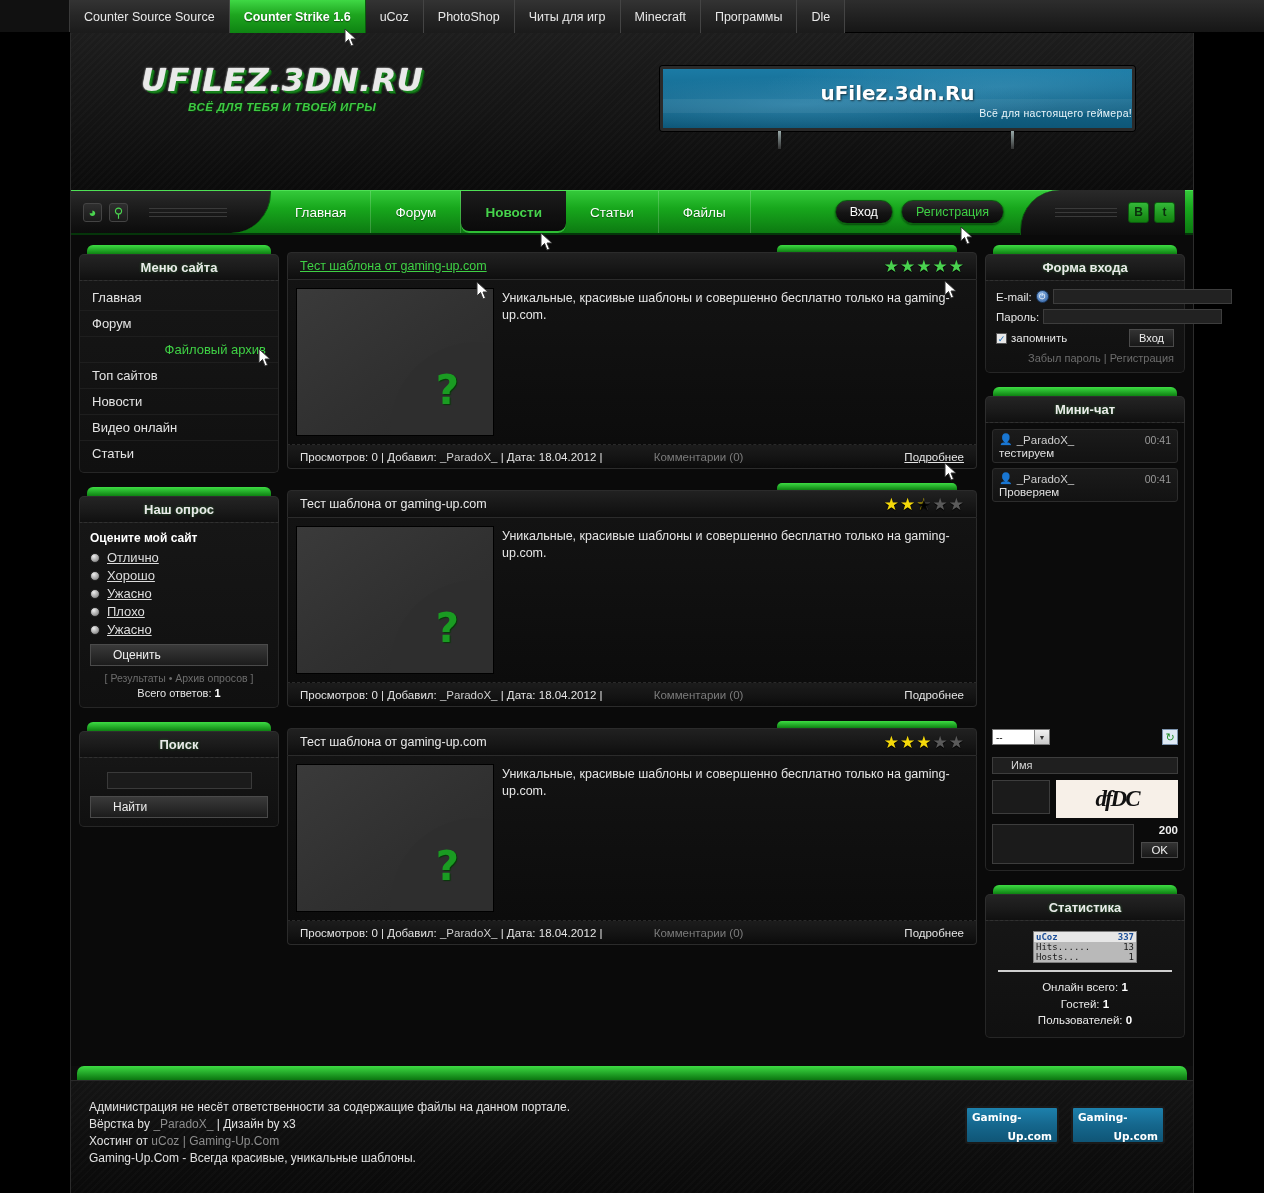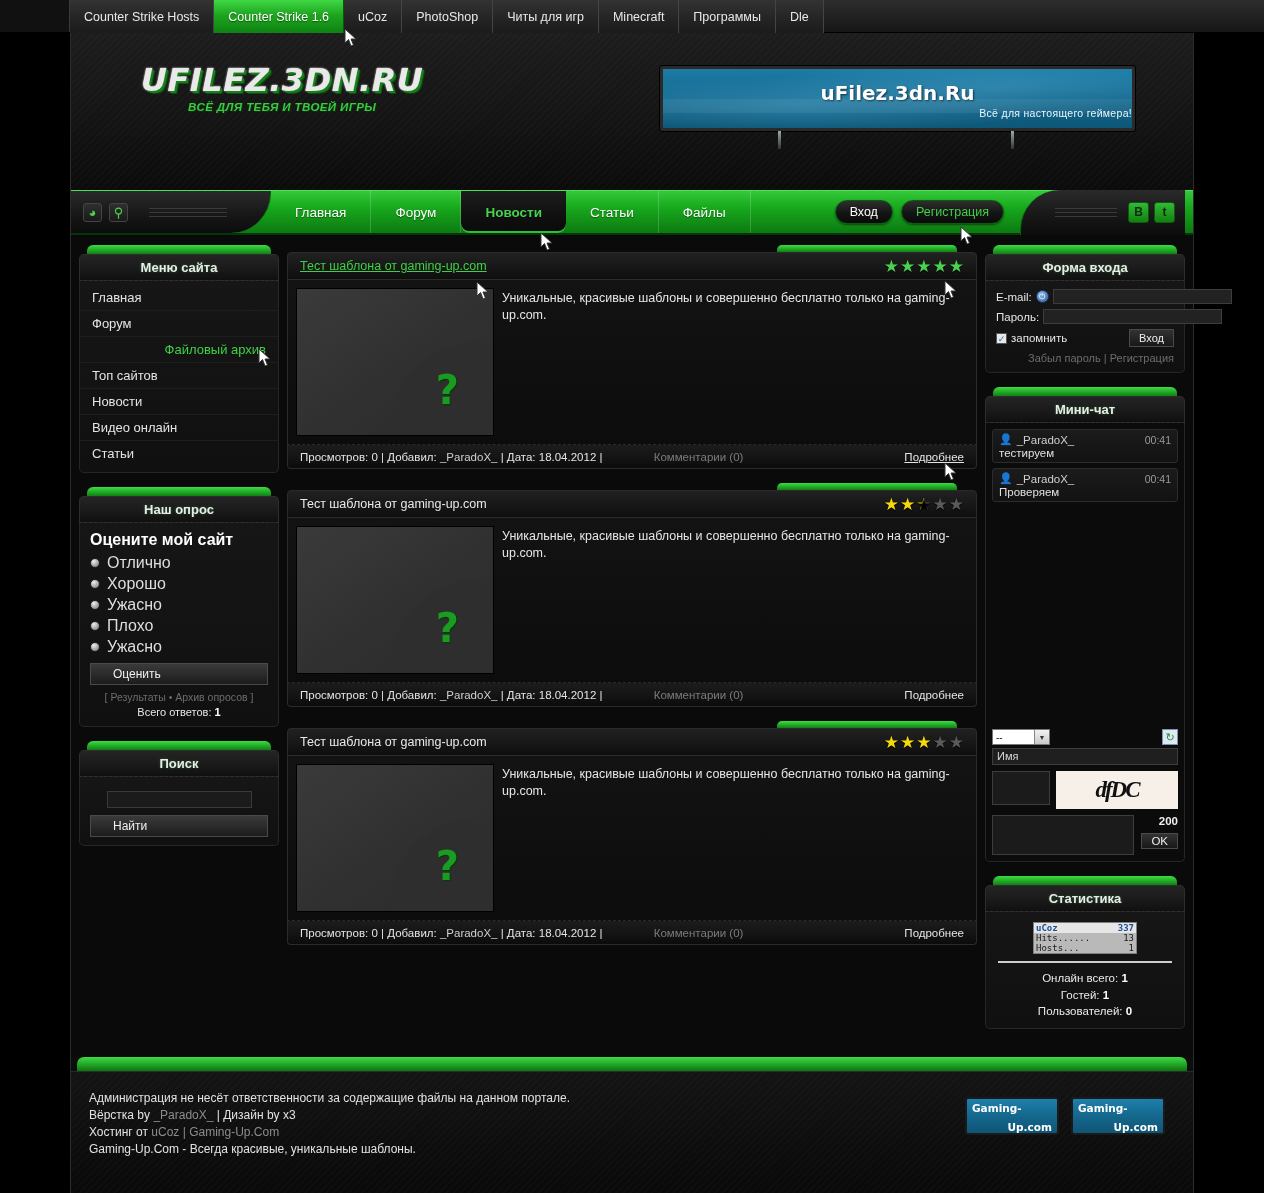--- a/index.html
+++ b/index.html
@@ -21,21 +21,21 @@
   .ttab {
     display: flex; align-items: center; justify-content: center;
     padding: 0 14px; height: 33px;
     color: #e8e8e8; font-size: 12.5px;
     border-right: 1px solid #444;
     background: linear-gradient(180deg,#333 0%, #262626 48%, #1b1b1b 100%);
     white-space: nowrap; cursor: pointer;
   }
   .ttab.active {
     background: linear-gradient(180deg,#3fd845 0%, #1ea51f 45%, #0e8312 100%);
-    color: #fff; font-weight: normal; text-shadow: 0 1px 1px rgba(0,0,0,.45);
+    color: #fff; font-weight: bold; text-shadow: 0 1px 1px rgba(0,0,0,.45);
     border-right: 1px solid #0a5a0d;
   }
   .topbar-tail { flex: 1; background: linear-gradient(180deg,#2d2d2d,#161616); }
 
   
   .shell {
     position: absolute; left: 70px; top: 33px; width: 1124px; height: 1160px;
     background: #0d0d0d;
     border-left: 1px solid #2c2c2c; border-right: 1px solid #2c2c2c;
   }
@@ -204,28 +204,28 @@
 
   
   .menu-link {
     display: block; padding: 5px 12px; color: #e4e4e4; font-size: 13px;
     border-bottom: 1px solid #1e1e1e; cursor: pointer;
   }
   .menu-link:last-child { border-bottom: none; }
   .menu-link.hover { color: #3fd145; text-align: right; }
 
   
-  .poll-q { color: #fff; font-size: 16px; font-weight: bold; margin-bottom: 5px; }
+  .poll-q { color: #fff; font-size: 12px; font-weight: bold; margin-bottom: 5px; }
   .poll-row { display: flex; align-items: center; gap: 7px; margin: 3px 0; }
   .radio {
     width: 10px; height: 10px; border-radius: 50%;
     background: radial-gradient(circle at 35% 30%, #efefef, #9a9a9a 65%, #555);
     border: 1px solid #222; flex: none; cursor: pointer;
   }
-  .poll-lbl { color: #ddd; font-size: 16px; }
+  .poll-lbl { color: #ddd; font-size: 13px; text-decoration: underline; }
   .btn-grey {
     display: block; margin: 7px auto 0 auto; padding: 3px 22px;
     background: linear-gradient(180deg,#3a3a3a,#1c1c1c);
     border: 1px solid #4a4a4a; color: #efefef; font-size: 12px;
     cursor: pointer;
   }
   .poll-links { text-align: center; color: #6d6d6d; font-size: 10.5px; margin-top: 6px; }
   .poll-links span { cursor: pointer; }
   .poll-total { text-align: center; color: #e6e6e6; font-size: 11px; margin-top: 3px; }
   .poll-total b { color: #fff; }
@@ -342,23 +342,23 @@
   .sel .arw {
     margin-left: auto; width: 15px; height: 14px;
     background: linear-gradient(180deg,#f2f2f2,#c9c9c9); border-left: 1px solid #888;
     display: flex; align-items: center; justify-content: center; font-size: 7px; color: #333;
   }
   .refresh {
     width: 16px; height: 16px; background: #dfe9f5; border: 1px solid #7c93ad;
     color: #1d8c22; font-size: 11px; line-height: 14px; text-align: center; cursor: pointer;
   }
   .name-in {
-    width: 100%; height: 17px; margin-top: 3px;
+    width: 100%; height: 17px; margin-top: 12px;
     background: #1f1f1f; border: 1px solid #3d3d3d;
-    color: #d8d8d8; font-size: 11px; padding: 0 4px; line-height: 15px;
+    color: #d8d8d8; font-size: 11px; padding: 0 18px; line-height: 15px;
   }
   .cap-row { display: flex; gap: 6px; margin-top: 6px; align-items: flex-start; }
   .cap-in { width: 58px; height: 34px; background: #1b1b1b; border: 1px solid #3d3d3d; }
   .cap-img {
     flex: 1; height: 38px; background: #f7f0e8;
     display: flex; align-items: center; justify-content: center;
     font-family: "Liberation Serif", serif; font-size: 23px; font-weight: bold;
     color: #111; font-style: italic; letter-spacing: -2px;
   }
   .msg-row { display: flex; gap: 6px; margin-top: 6px; }
@@ -422,21 +422,21 @@
     position: absolute; width: 14px; height: 19px; pointer-events: none; z-index: 50;
   }
   .cur svg { display: block; }
 </style>
 </head>
 <body>
 
 <div class="topbar">
   <div class="topbar-pad"></div>
   <div id="ttabs" style="display:flex;">
-      <div class="ttab">Counter Strike Hosts</div>
+      <div class="ttab">Counter Source Source</div>
       <div class="ttab active">Counter Strike 1.6</div>
       <div class="ttab">uCoz</div>
       <div class="ttab">PhotoShop</div>
       <div class="ttab">Читы для игр</div>
       <div class="ttab">Minecraft</div>
       <div class="ttab">Программы</div>
       <div class="ttab">Dle</div>
     </div>
   <div class="topbar-tail"></div>
 </div>

